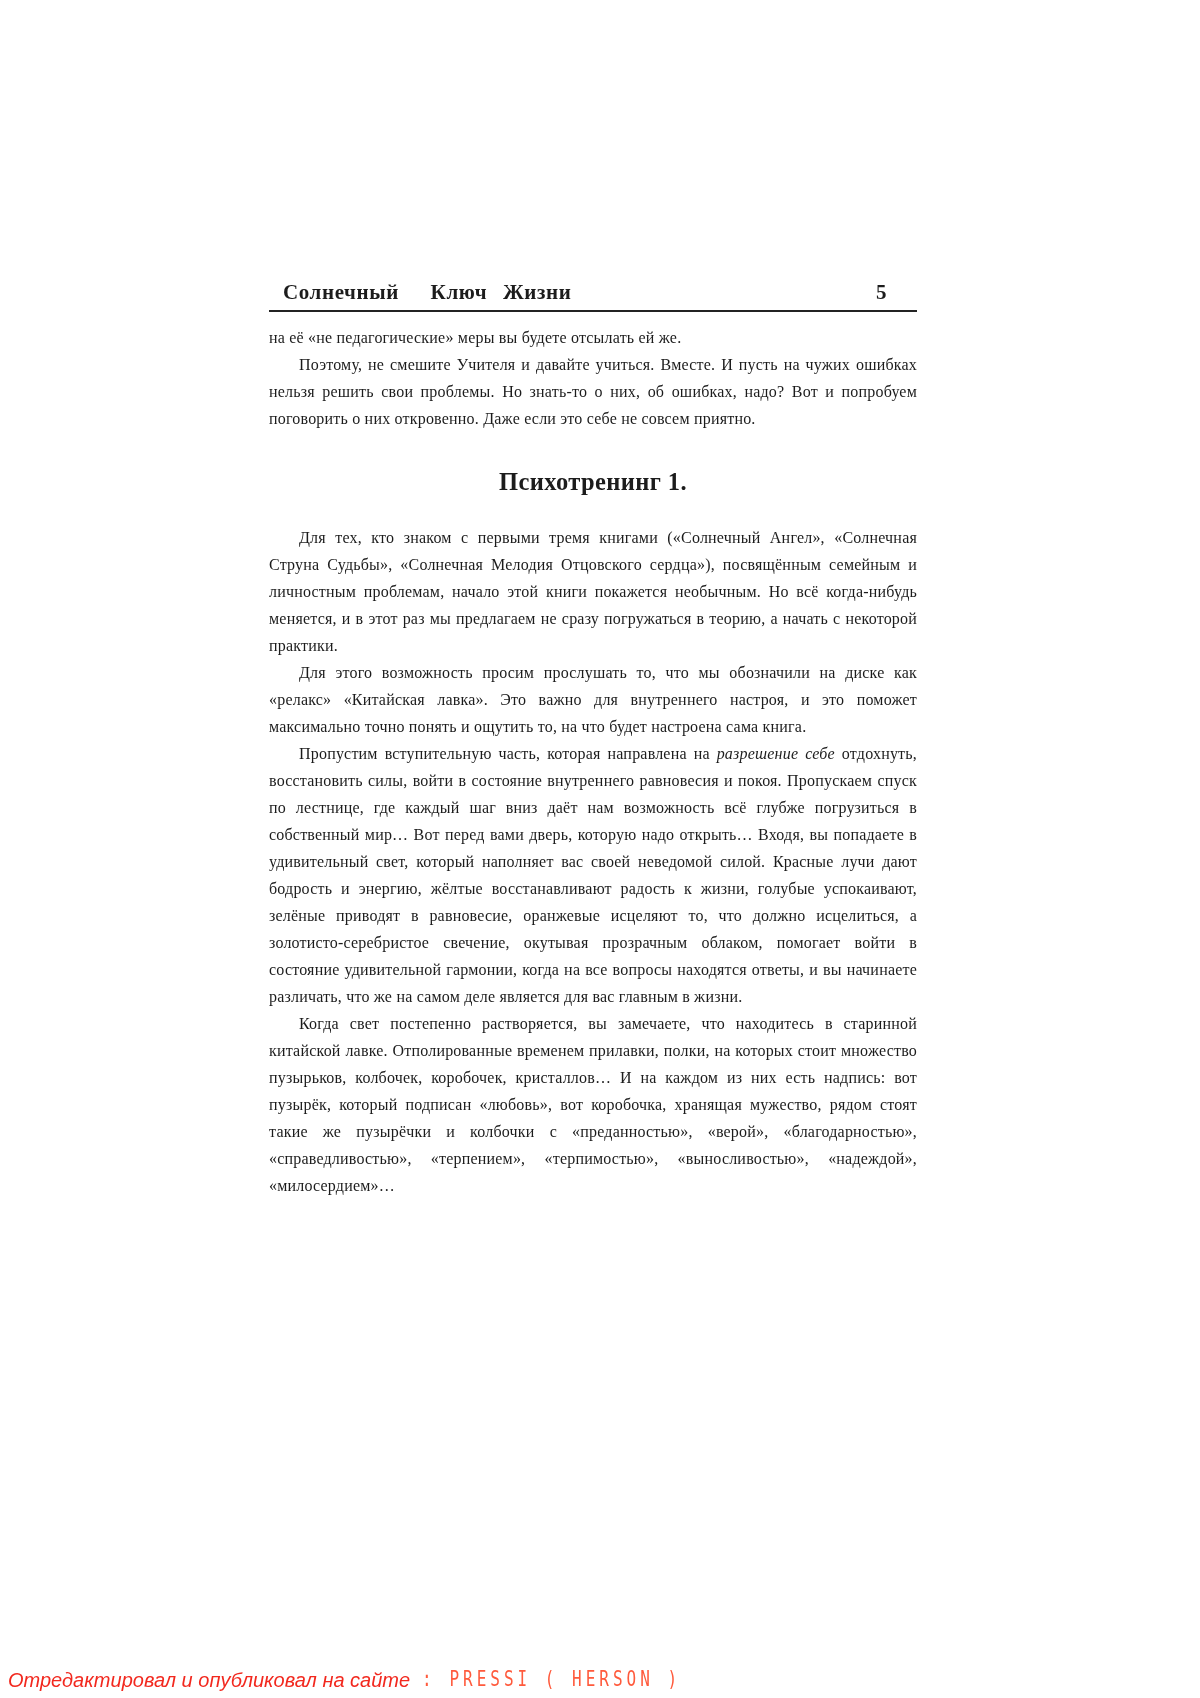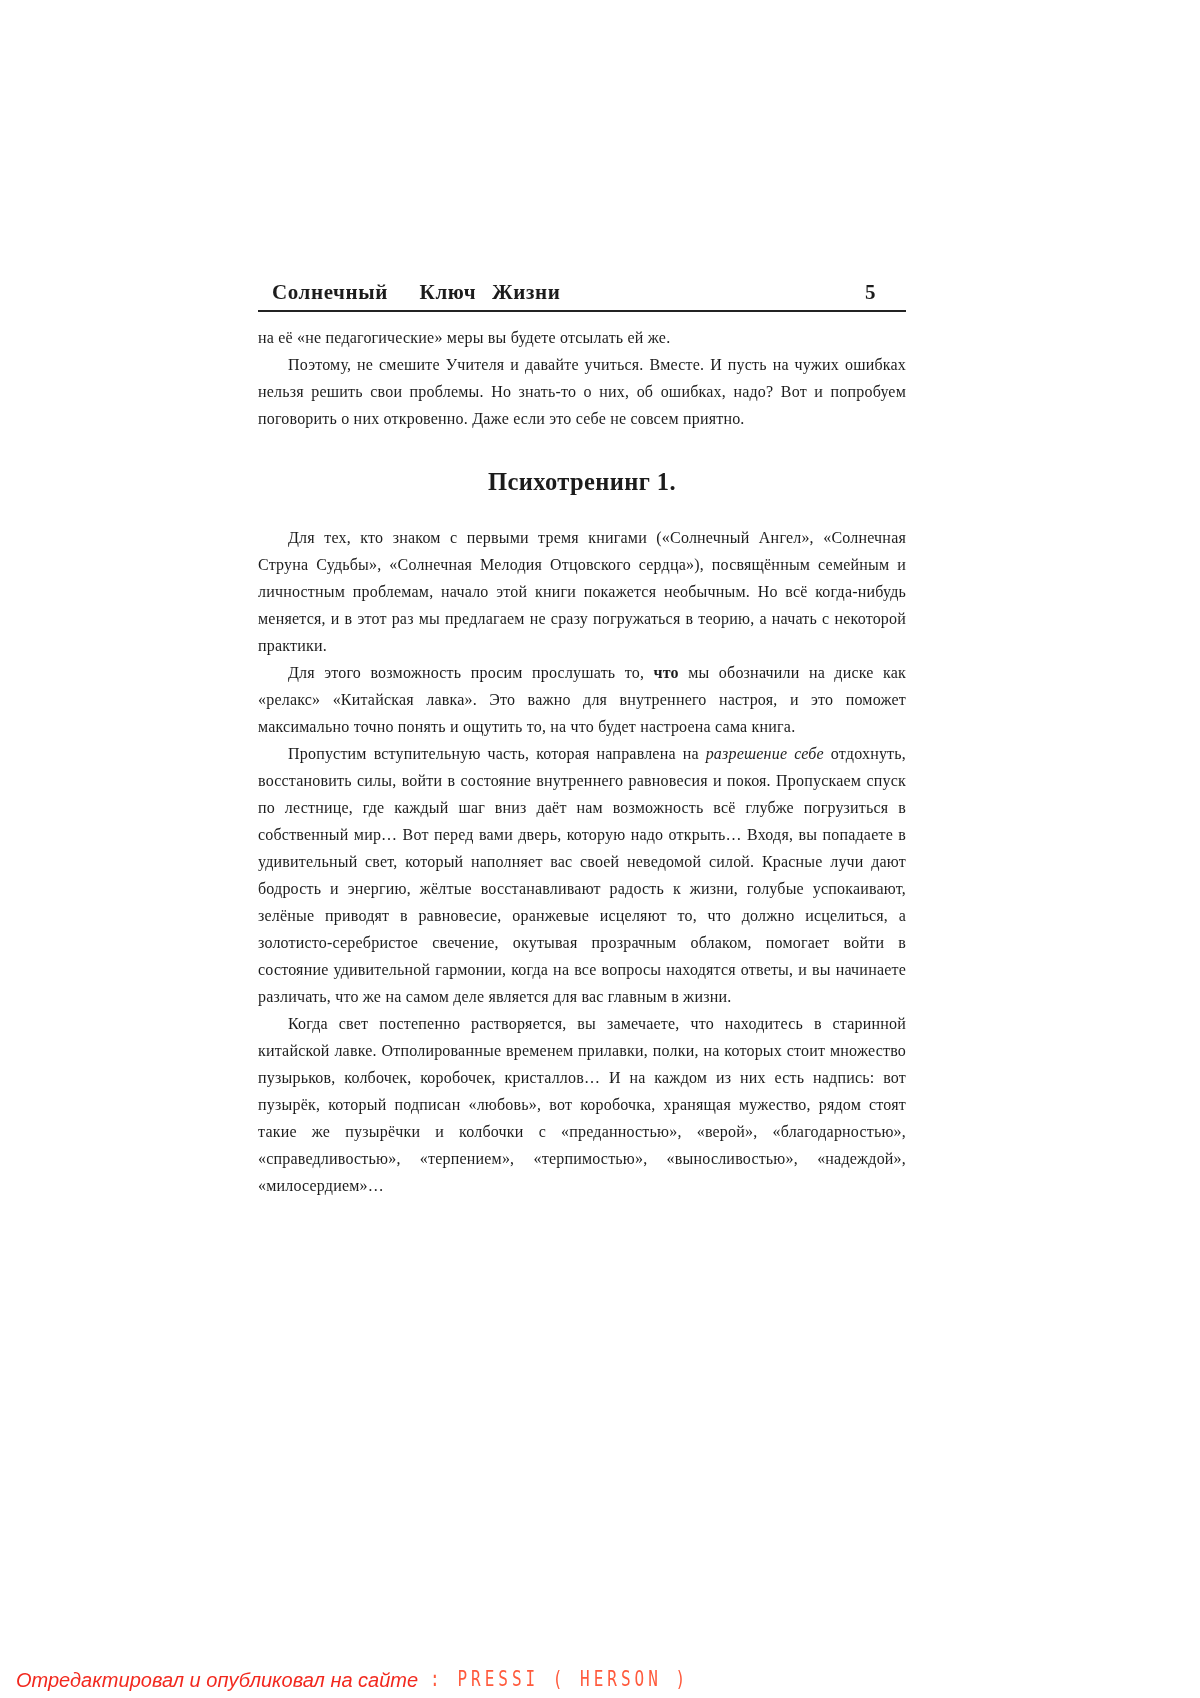--- a/index.html
+++ b/index.html
@@ -8,21 +8,21 @@
     width: 1200px;
     height: 1698px;
     background: #ffffff;
     position: relative;
     font-family: "Liberation Serif", serif;
     color: #1c1c1c;
     overflow: hidden;
   }
   .page-column {
     position: absolute;
-    left: 258px;
+    left: 269px;
     top: 280px;
     width: 648px;
   }
   .header-row {
     display: flex;
     justify-content: space-between;
     align-items: baseline;
     font-weight: bold;
     font-size: 21px;
     padding: 0 30px 5px 14px;
@@ -42,25 +42,25 @@
   .section-heading {
     font-weight: bold;
     font-size: 24.5px;
     margin: 36px 0 28px 0;
     display: flex;
     justify-content: center;
     gap: 36px;
     letter-spacing: 0.4px;
     white-space: nowrap;
   }
-  .bold { font-weight: bold; }
+  .bold { font-weight: normal; }
   .italic { font-style: italic; }
   .footer {
     position: absolute;
-    left: 16px;
+    left: 8px;
     bottom: 6px;
     font-family: "Liberation Sans", sans-serif;
     font-style: italic;
     font-size: 20px;
     color: #f2281e;
     display: flex;
     align-items: baseline;
     gap: 12px;
     white-space: nowrap;
   }

